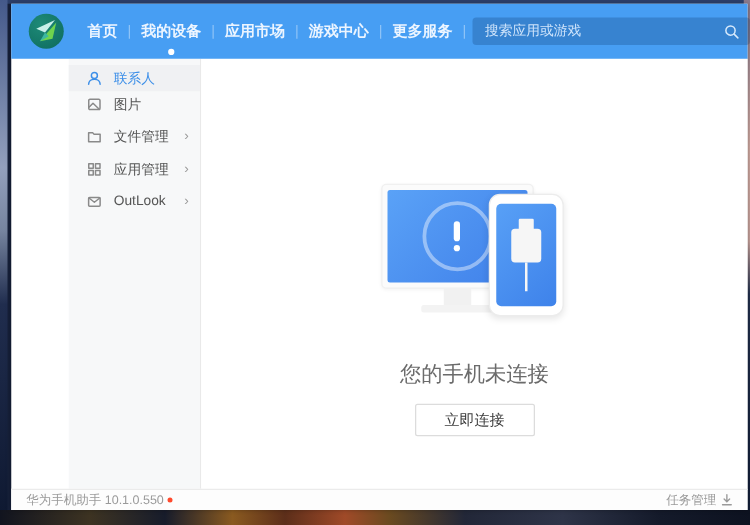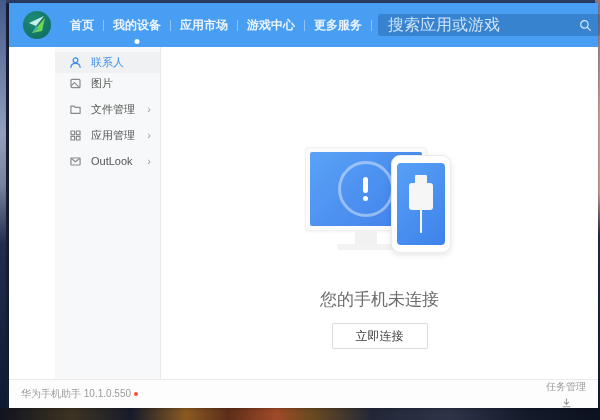--- a/index.html
+++ b/index.html
@@ -26,21 +26,21 @@
     background:radial-gradient(circle at 35% 30%,#1e8a78,#0d6a5c);overflow:hidden;}
   .nav{display:flex;align-items:center;height:100%;}
   .nav-item{color:#ecf5ff;font-size:12px;font-weight:bold;padding:0 9px;height:100%;
     display:flex;align-items:center;position:relative;cursor:pointer;white-space:nowrap;}
   .nav-item.active::after{content:"";position:absolute;left:50%;bottom:3px;
     transform:translateX(-50%);width:5px;height:5px;border-radius:50%;background:#fff;}
   .nav-sep{width:1px;height:11px;background:rgba(255,255,255,.38);}
   .search{margin-left:6px;width:206px;height:22px;border-radius:3px;
     background:rgba(13,62,118,.28);display:flex;align-items:center;padding:0 8px;flex:0 0 auto;}
   .search input{flex:1;min-width:0;background:transparent;border:none;outline:none;
-    color:#fff;font-size:16px;font-family:inherit;}
+    color:#fff;font-size:11px;font-family:inherit;}
   .search input::placeholder{color:#cfe4fb;}
   .win-controls{margin-left:auto;display:flex;align-items:center;gap:13px;
     color:rgba(255,255,255,.92);font-size:12px;line-height:1;}
   .win-controls span{cursor:pointer;}
   
   .bodyrow{flex:1;display:flex;min-height:0;}
   .sidebar{flex:0 0 106px;background:#f7f8f9;border-right:1px solid #e9e9e9;
     padding-top:5px;box-sizing:border-box;margin-left:46px;}
   .side-item{height:21px;display:flex;align-items:center;padding:0 9px 0 14px;
     font-size:11px;color:#555;cursor:pointer;}
@@ -75,21 +75,21 @@
   .usb-tip{position:absolute;left:6px;top:0;width:12px;height:9px;background:#f6f6f6;border-radius:1px;}
   .usb-body{position:absolute;left:0;top:8px;width:24px;height:27px;background:#f6f6f6;border-radius:3px;}
   .usb-cable{position:absolute;left:11px;top:35px;width:2px;height:23px;background:#f6f6f6;}
   .msg{margin-top:18px;font-size:17px;color:#6b6b6b;}
   .connect-btn{margin-top:12px;width:96px;height:26px;background:#fff;border:1px solid #dcdcdc;
     border-radius:2px;font-size:12px;color:#3c3c3c;cursor:pointer;font-family:inherit;}
   
   .statusbar{flex:0 0 16px;background:#fdfdfd;border-top:1px solid #ebebeb;
     display:flex;align-items:center;padding:0 12px;font-size:10px;color:#9a9a9a;}
   .vdot{width:4px;height:4px;border-radius:50%;background:#ff4a2d;margin-left:3px;}
-  .task{margin-left:auto;display:flex;align-items:center;gap:4px;cursor:pointer;flex-direction:column;}
+  .task{margin-left:auto;display:flex;align-items:center;gap:4px;cursor:pointer;}
   .task svg{stroke:#9a9a9a;fill:none;stroke-width:1.1;stroke-linecap:round;}
 </style>
 </head>
 <body>
 
 <div class="desk-top"></div>
 <div class="desk-left"></div>
 <div class="desk-right"></div>
 <div class="desk-bottom"></div>
 

